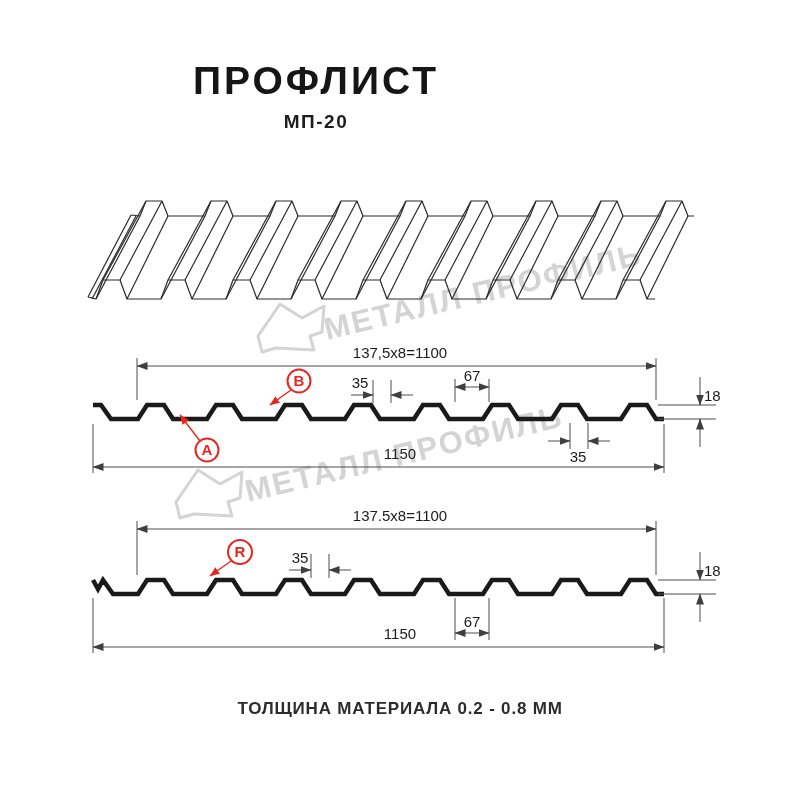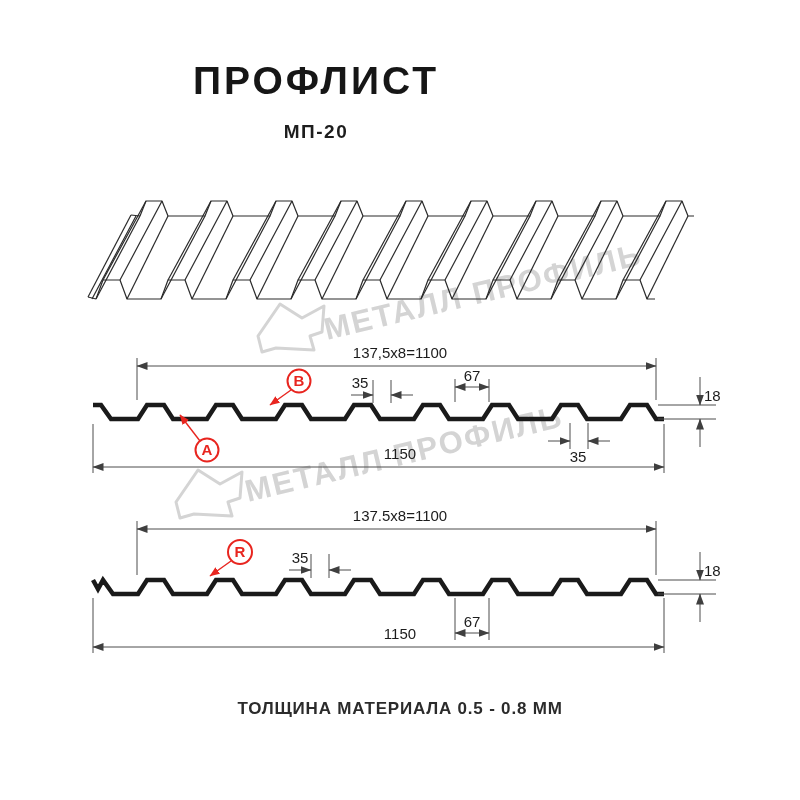--- a/index.html
+++ b/index.html
@@ -1,20 +1,20 @@
 <!DOCTYPE html>
 <html><head>
 <meta charset="utf-8">
 <style>
   html,body{margin:0;padding:0;background:#fff;}
   #page{position:relative;width:800px;height:800px;background:#ffffff;overflow:hidden;
         font-family:"Liberation Sans",sans-serif;}
   #header{position:absolute;top:60px;left:0;width:632px;text-align:center;}
   #title{font-size:39px;font-weight:800;letter-spacing:3px;color:#161616;line-height:1.1;}
-  #subtitle{margin-top:18px;font-size:19px;font-weight:600;letter-spacing:1.5px;color:#1d1d1d;}
+  #subtitle{margin-top:8px;font-size:19px;font-weight:600;letter-spacing:1.5px;color:#1d1d1d;}
   #footer{position:absolute;top:699px;left:0;width:800px;text-align:center;
           font-size:17px;font-weight:600;letter-spacing:0.8px;color:#2b2b2b;}
   svg{position:absolute;left:0;top:0;}
   .dim{stroke:#4d4d4d;stroke-width:1;fill:none;}
   .profile{stroke:#1a1a1a;stroke-width:4.5;fill:none;stroke-linejoin:miter;}
   .dimtxt{font-size:15px;fill:#1c1c1c;font-family:"Liberation Sans",sans-serif;}
   .red{stroke:#e8251f;fill:none;}
   .redtxt{font-size:15px;font-weight:bold;fill:#e8251f;font-family:"Liberation Sans",sans-serif;}
   .wmtxt{font-size:31px;font-weight:bold;letter-spacing:2px;fill:#d4d4d4;
          font-family:"Liberation Sans",sans-serif;}
@@ -184,14 +184,14 @@
       <text class="dimtxt" x="400" y="639" text-anchor="middle">1150</text>
 
       <g>
         <line class="red" x1="231" y1="561" x2="210" y2="576" stroke-width="1.4" marker-end="url(#mR)"></line>
         <circle class="red" cx="240" cy="552" r="12" stroke-width="2"></circle>
         <text class="redtxt" x="240" y="557" text-anchor="middle">R</text>
       </g>
     </g>
   </svg>
 
-  <div id="footer">ТОЛЩИНА МАТЕРИАЛА 0.5 - 0.8 ММ</div>
+  <div id="footer">ТОЛЩИНА МАТЕРИАЛА 0.2 - 0.8 ММ</div>
 </div>
 
 </body></html>

